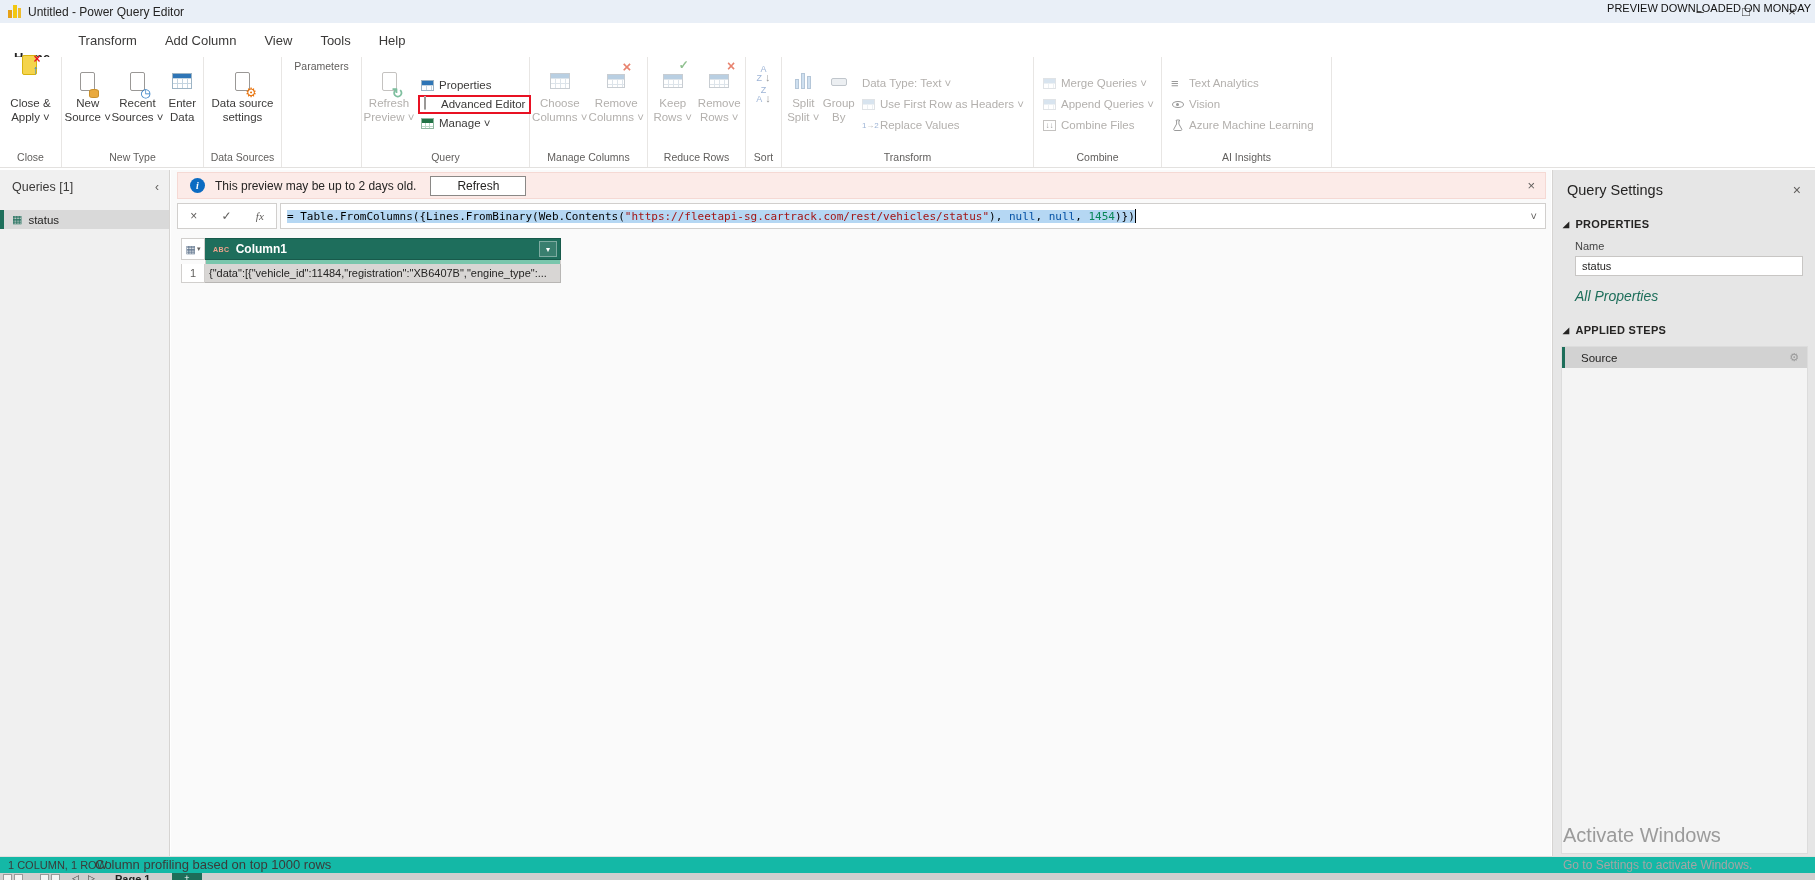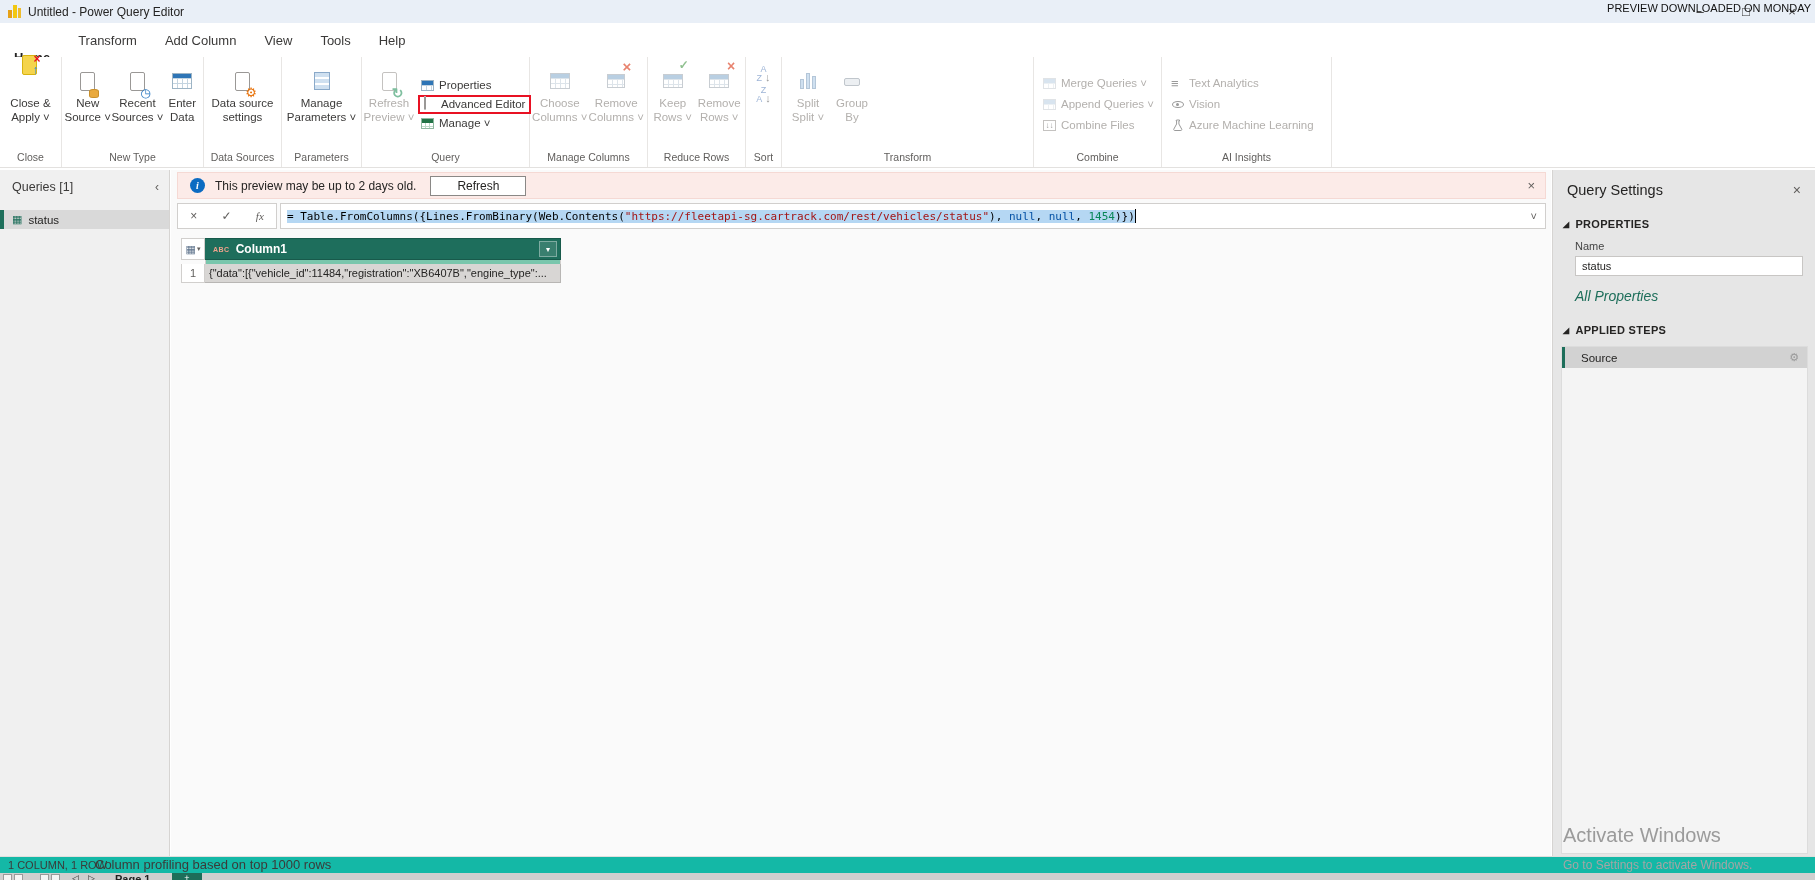--- a/index.html
+++ b/index.html
@@ -197,29 +197,20 @@
           <span class="badge" style="right:-7px;bottom:-4px;color:#e8730c;font-size:13px;font-weight:normal;">⚙</span>
         </span>
         <span class="blab">Data source</span>
         <span class="blab">settings</span>
       </div>
     </div>
     <div class="rlabel">Data Sources</div>
   </div>
 
   <div class="rgroup" style="width:80px">
-    <div class="rbuttons" style="justify-content:center">
-      <div class="bigbtn" style="width:76px">
-        <span class="bicon ic">
-          <span style="display:inline-block;width:16px;height:18px;border:1px solid #8aa9c9;background:repeating-linear-gradient(to bottom,#cfe0f0 0 4px,#fff 4px 6px);"></span>
-        </span>
-        <span class="blab">Manage</span>
-        <span class="blab">Parameters ˅</span>
-      </div>
-    </div>
     <div class="rlabel">Parameters</div>
   </div>
 
   <div class="rgroup" style="width:168px">
     <div class="rbuttons">
       <div class="bigbtn disabled" style="width:50px">
         <span class="bicon ic">
           <span class="page" style="border-color:#c4c2c0"></span>
           <span class="badge" style="right:-7px;bottom:-5px;color:#7fbf9f;font-size:14px;font-weight:bold;">↻</span>
         </span>
@@ -309,20 +300,33 @@
         </span>
         <span class="blab">Split</span>
         <span class="blab">Split ˅</span>
       </div>
       <div class="bigbtn disabled" style="width:40px">
         <span class="bicon ic">
           <span style="display:inline-block;width:16px;height:8px;border:1px solid #c0c6cc;border-radius:2px;background:#eceff2;margin-top:2px;"></span>
         </span>
         <span class="blab">Group</span>
         <span class="blab">By</span>
+      </div>
+      <div class="smallcol">
+        <div class="smallitem disabled">
+          <span>Data Type: Text ˅</span>
+        </div>
+        <div class="smallitem disabled">
+          <span class="minitbl gray mut" style="width:13px;height:11px"></span>
+          <span>Use First Row as Headers ˅</span>
+        </div>
+        <div class="smallitem disabled">
+          <span style="font-size:8px;color:#9db4d6;width:13px;">1<span style="color:#b5b2af;">→</span>2</span>
+          <span>Replace Values</span>
+        </div>
       </div>
     </div>
     <div class="rlabel">Transform</div>
   </div>
 
   <div class="rgroup" style="width:128px">
     <div class="rbuttons">
       <div class="smallcol">
         <div class="smallitem disabled">
           <span class="minitbl gray mut" style="width:13px;height:11px"></span>

